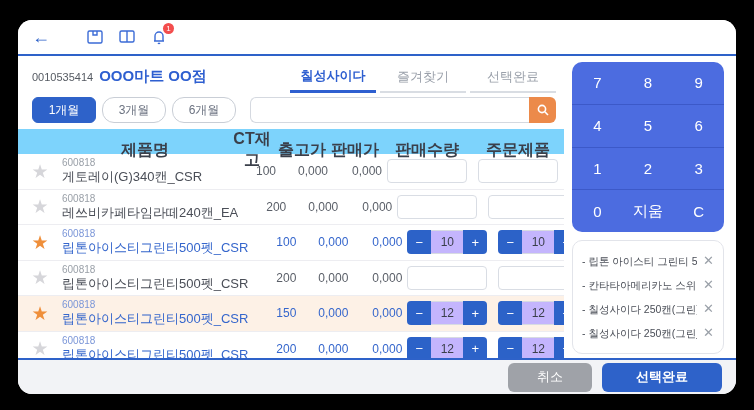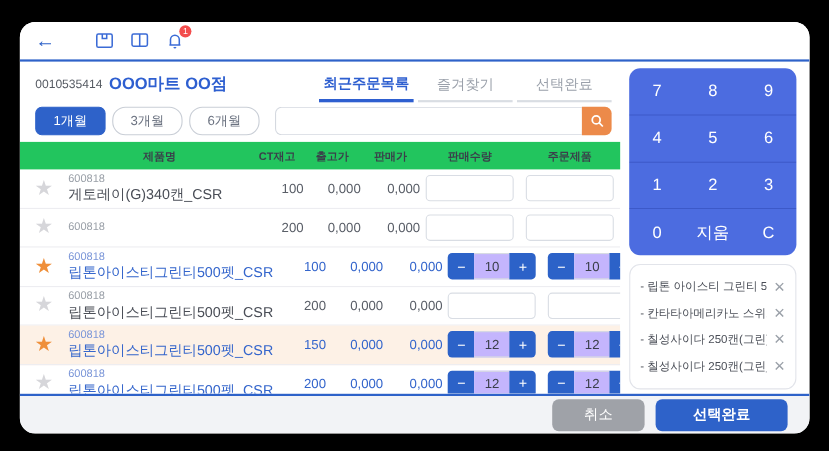--- a/index.html
+++ b/index.html
@@ -39,21 +39,21 @@
   .filter-row{height:30px;flex:0 0 30px;display:flex;align-items:center;gap:6px;padding:0 8px 0 14px;margin:2px 0 4px;}
   .chip{width:64px;height:26px;border-radius:12px;border:1px solid #c9ced6;background:#fff;color:#6b7280;font-size:12px;display:flex;align-items:center;justify-content:center;cursor:pointer;}
   .chip.active{background:var(--accent-blue);border-color:var(--accent-blue);color:#fff;border-radius:6px;}
   .search-wrap{flex:1;height:26px;display:flex;margin-left:8px;}
   .search-input{flex:1;height:26px;border:1px solid #d5d9e0;border-right:none;border-radius:6px 0 0 6px;padding:0 8px;font-size:12px;outline:none;}
   .search-btn{width:27px;height:26px;background:var(--search-orange);border:none;border-radius:0 6px 6px 0;display:flex;align-items:center;justify-content:center;cursor:pointer;}
   .search-btn svg{width:14px;height:14px;stroke:#fff;fill:none;stroke-width:1.6;}
 
   
   .grid{display:grid;grid-template-columns:44px 1fr 48px 52px 54px 90px 92px;align-items:center;}
-  .thead{height:25px;flex:0 0 25px;background:#22c55e;font-size:10px;font-weight:bold;color:#3a3f4a;}
+  .thead{height:25px;flex:0 0 25px;background:#7dd3fc;font-size:16px;font-weight:bold;color:#3a3f4a;}
   .thead div{text-align:center;}
   .tbody{flex:1;overflow:hidden;}
   .trow{height:35.5px;border-bottom:1px solid var(--line);}
   .trow.highlight{background:var(--highlight-bg);}
   .cell.star{text-align:center;font-size:19px;color:#d6d6da;line-height:1;cursor:pointer;}
   .cell.star.on{color:var(--star-orange);}
   .code{font-size:10px;color:var(--text-gray);line-height:1.2;}
   .pname{font-size:13px;color:var(--text-dark);line-height:1.25;white-space:nowrap;overflow:hidden;}
   .trow.blue .code{color:#7b96d8;}
   .trow.blue .pname,.trow.blue .num{color:#3566cc;}
@@ -72,21 +72,21 @@
   .kp-row{flex:1;display:grid;grid-template-columns:1fr 1fr 1fr;border-bottom:1px solid rgba(20,40,140,0.28);}
   .kp-row:last-child{border-bottom:none;}
   .key{display:flex;align-items:center;justify-content:center;color:#fff;font-size:15px;cursor:pointer;}
 
   .sel-list{margin-top:8px;flex:1;background:#fff;border:1px solid #e2e4ea;border-radius:10px;padding:8px 9px;overflow:hidden;display:flex;flex-direction:column;justify-content:space-around;}
   .sel-item{display:flex;align-items:center;justify-content:space-between;font-size:10.5px;color:#4a4e57;line-height:1.2;}
   .sel-item .txt{white-space:nowrap;overflow:hidden;}
   .close{color:#9aa0a8;font-size:13px;margin-left:6px;cursor:pointer;flex:0 0 auto;}
 
   
-  .footer{height:36px;flex:0 0 36px;background:#f2f3f6;border-top:2px solid var(--accent-blue);display:flex;align-items:center;justify-content:flex-end;gap:10px;padding:0 20px;}
+  .footer{height:36px;flex:0 0 36px;background:#f2f3f6;border-top:2px solid var(--accent-blue);display:flex;align-items:center;justify-content:flex-end;gap:10px;padding:0 14px;}
   .btn{height:29px;border:none;border-radius:6px;font-size:13px;color:#fff;cursor:pointer;}
   .btn-cancel{width:84px;background:#9fa2a8;}
   .btn-ok{width:120px;background:var(--accent-blue);font-weight:bold;}
 </style>
 </head>
 <body>
 
 <div class="device">
 
   <div class="hdr">
@@ -113,21 +113,21 @@
     </div>
   </div>
 
   <div class="main">
     <div class="left">
 
       <div class="info-row">
         <span class="store-id">0010535414</span>
         <span class="store-name">OOO마트 OO점</span>
         <div class="tabs">
-            <div class="tab active">최근주문목록</div>
+            <div class="tab active">칠성사이다</div>
             <div class="tab">즐겨찾기</div>
             <div class="tab">선택완료</div>
           </div>
       </div>
 
       <div class="filter-row">
         <span id="chips" style="display: contents;"><button class="chip active">1개월</button><button class="chip">3개월</button><button class="chip">6개월</button></span>
         <div class="search-wrap">
           <input class="search-input" placeholder="" style="">
           <button class="search-btn">
@@ -163,20 +163,21 @@
               <input class="qty-input" style="">
             </div>
     <div class="qtycell">
               <input class="qty-input" style="">
             </div>
           </div>
           <div class="grid trow">
     <div class="cell star ">★</div>
     <div class="cell">
       <div class="code">600818</div>
+      <div class="pname">레쓰비카페타임라떼240캔_EA</div>
     </div>
     <div class="num">200</div>
     <div class="num">0,000</div>
     <div class="num">0,000</div>
     <div class="qtycell">
               <input class="qty-input" style="">
             </div>
     <div class="qtycell">
               <input class="qty-input" style="">
             </div>

